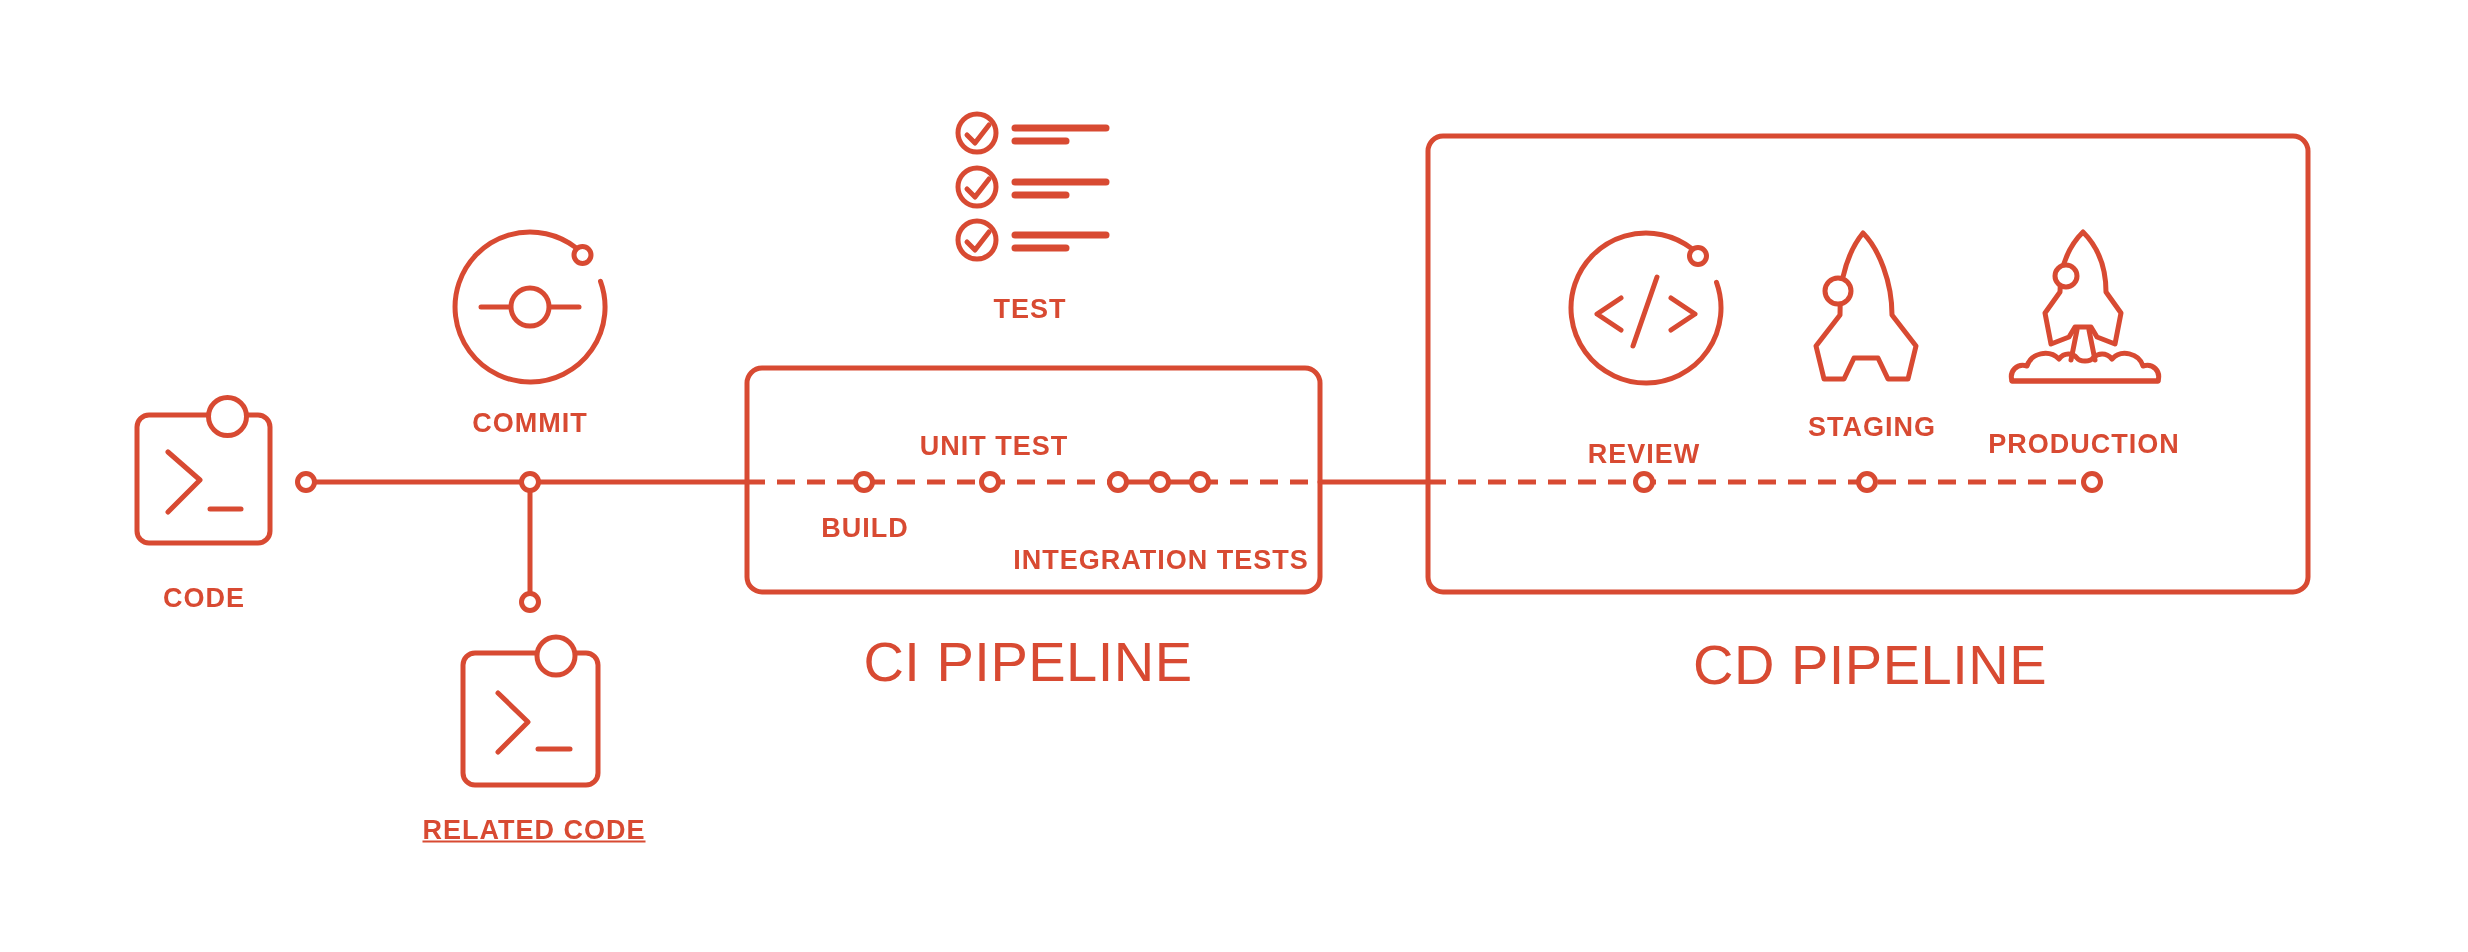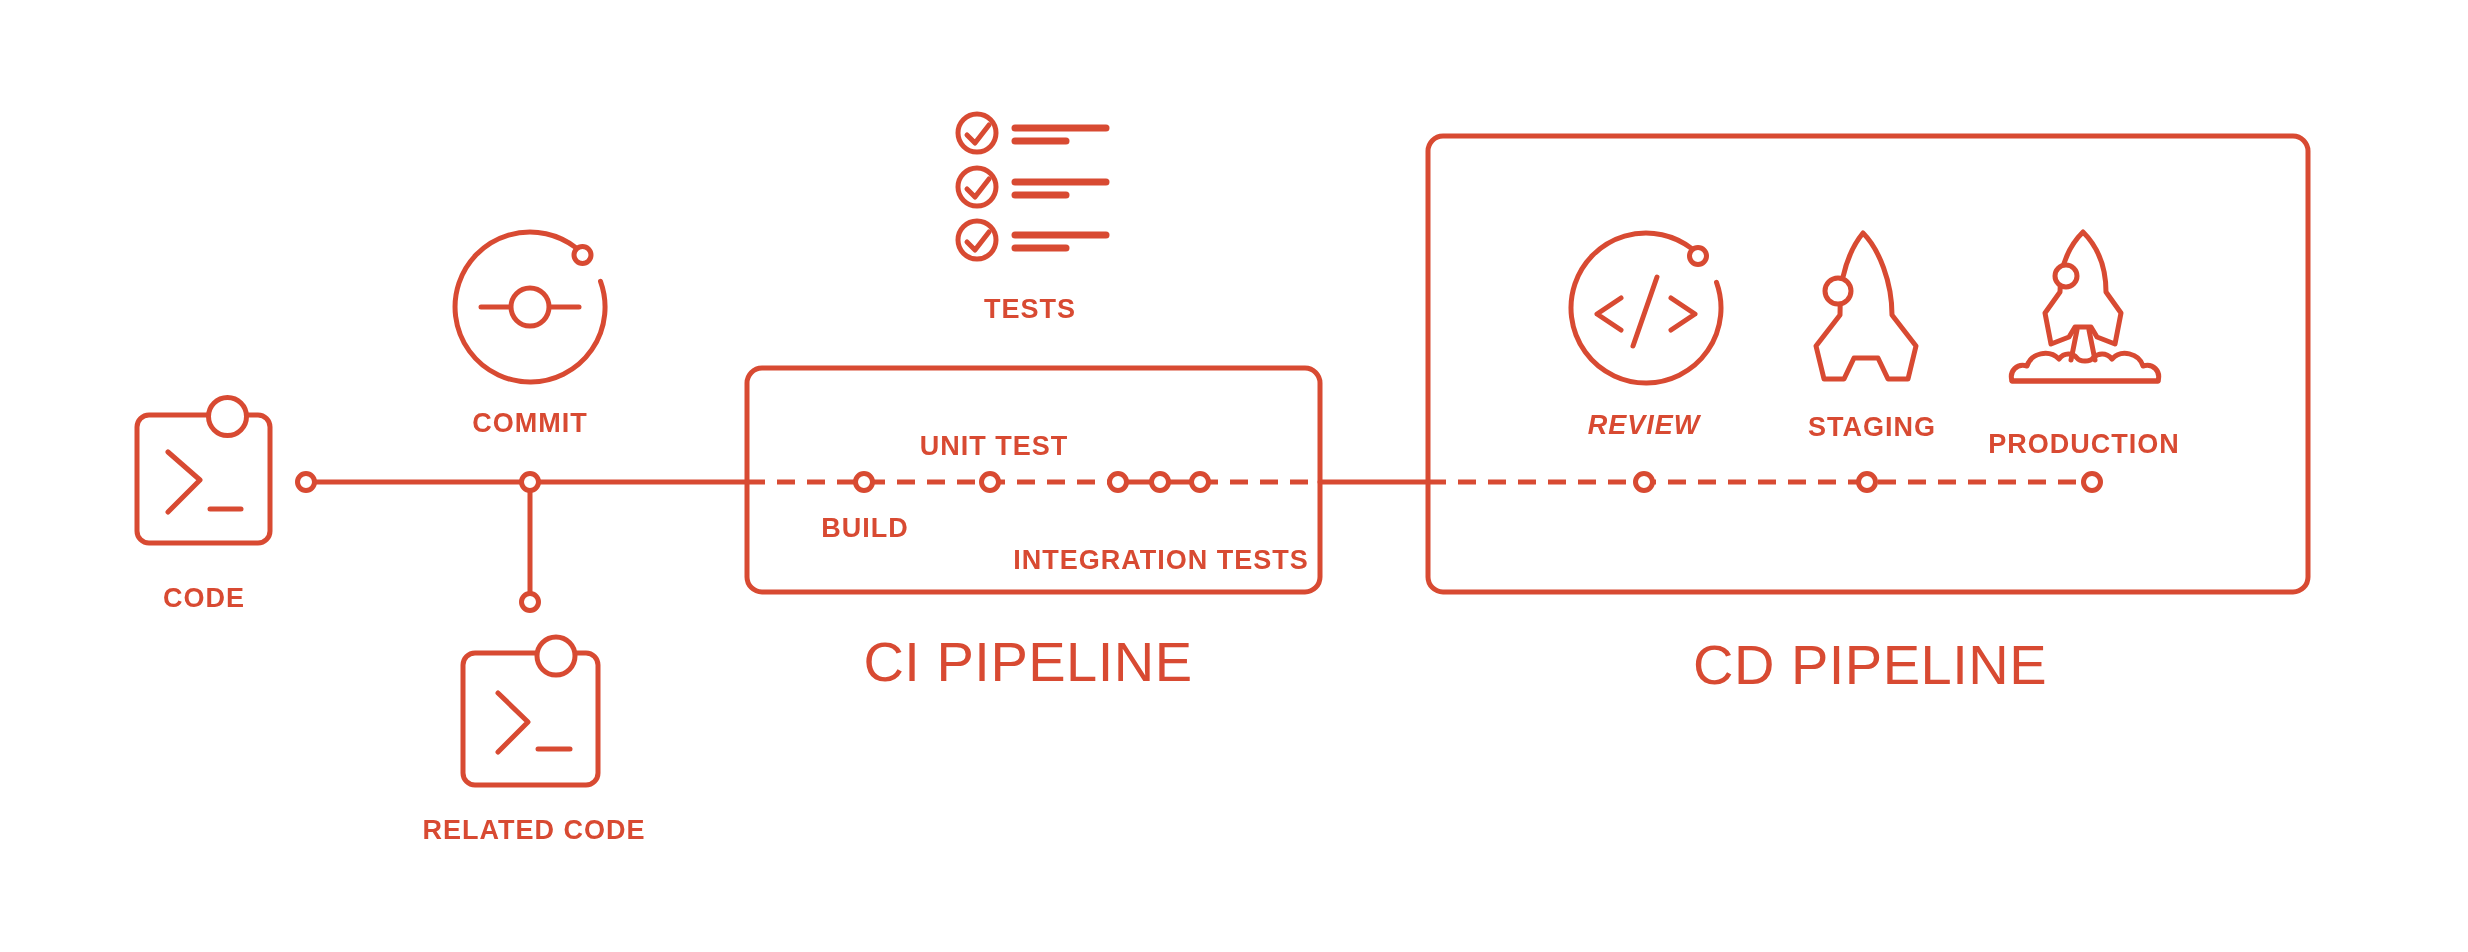--- a/index.html
+++ b/index.html
@@ -130,25 +130,25 @@
       <circle cx="1160" cy="482" r="8.5"></circle>
       <circle cx="1200" cy="482" r="8.5"></circle>
       <circle cx="1644" cy="482" r="8.5"></circle>
       <circle cx="1867" cy="482" r="8.5"></circle>
       <circle cx="2092" cy="482" r="8.5"></circle>
     </g>
   </svg>
 
   <div class="label" style="left:204px;  top:590px;margin-top:8px;">CODE</div>
   <div class="label" style="left:530px;  top:423px;">COMMIT</div>
-  <div class="label" style="left:534px;  top:830px;">RELATED CODE</div>
-  <div class="label" style="left:1030px; top:309px;">TESTS</div>
+  <div class="label" style="left:534px;  top:830px;text-decoration:underline;">RELATED CODE</div>
+  <div class="label" style="left:1030px; top:309px;">TEST</div>
   <div class="label" style="left:865px;  top:528px;">BUILD</div>
   <div class="label" style="left:994px;  top:446px;">UNIT TEST</div>
   <div class="label" style="left:1161px; top:560px;">INTEGRATION TESTS</div>
-  <div class="label" style="left:1644px; top:425px;font-style:italic;">REVIEW</div>
+  <div class="label" style="left:1644px; top:454px;">REVIEW</div>
   <div class="label" style="left:1872px; top:427px;text-align:right;">STAGING</div>
   <div class="label" style="left:2084px; top:444px;">PRODUCTION</div>
 
   <div class="title" style="left:1028px; top:662px;">CI PIPELINE</div>
   <div class="title" style="left:1870px; top:665px;">CD PIPELINE</div>
 
 </div>
 
 </body></html>

